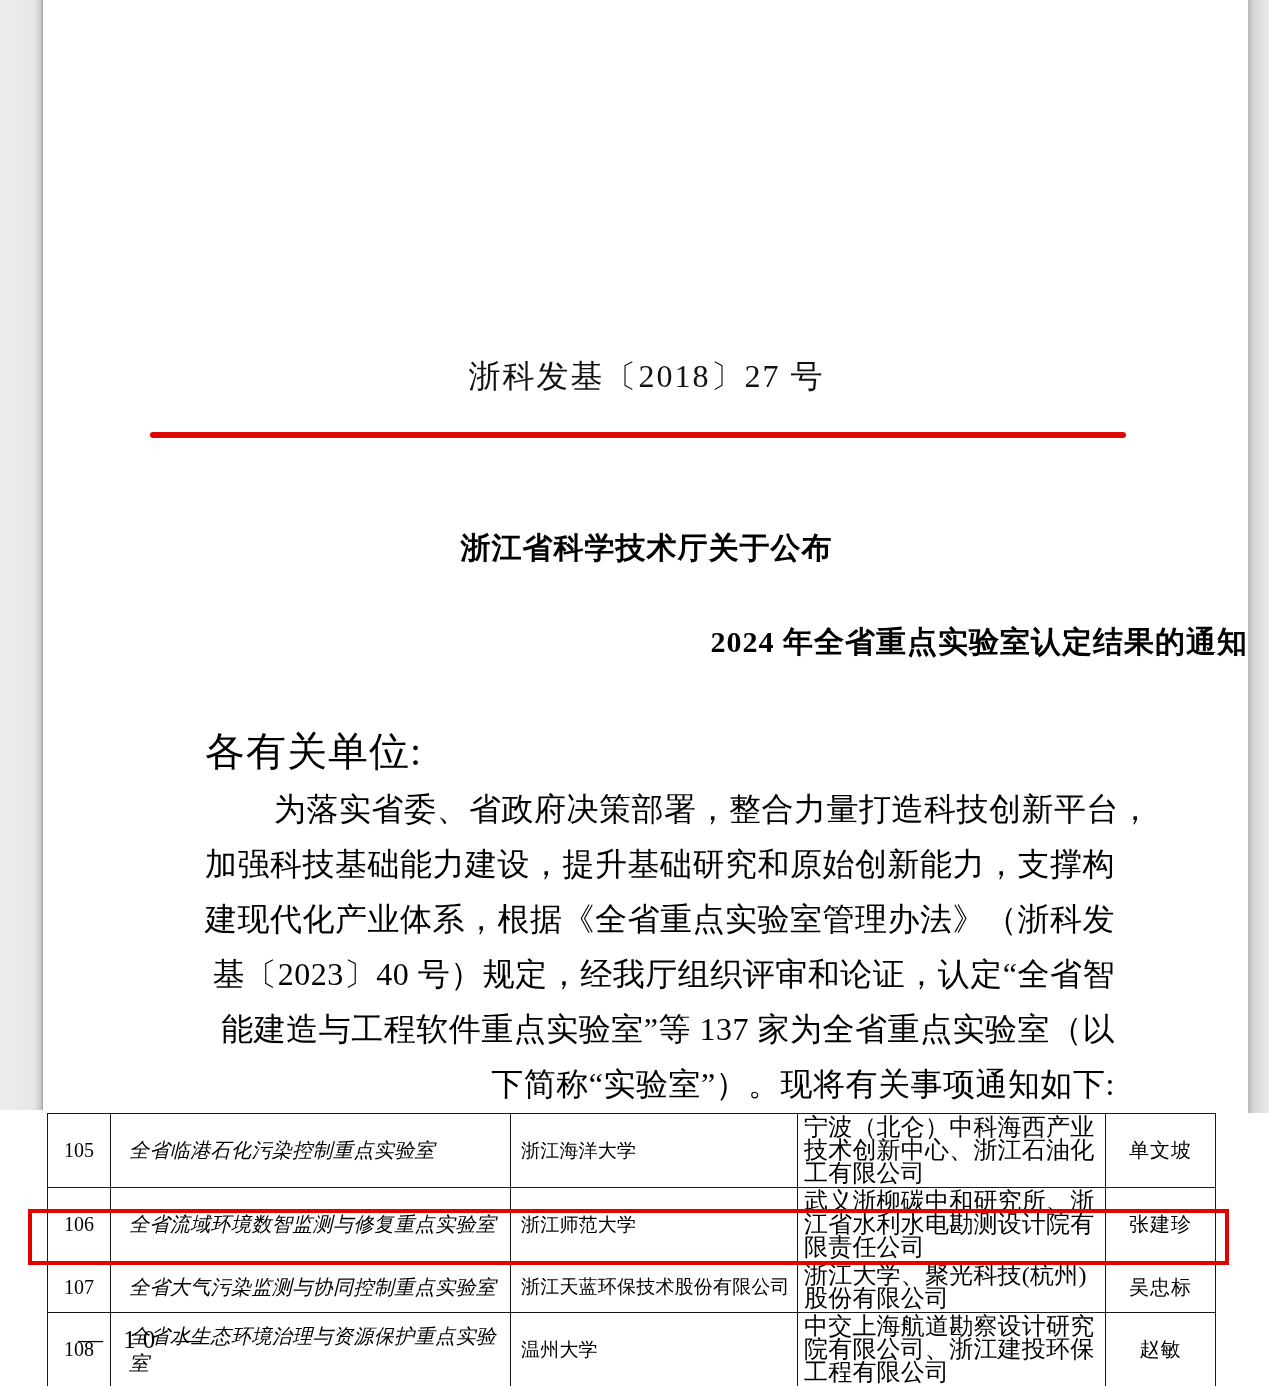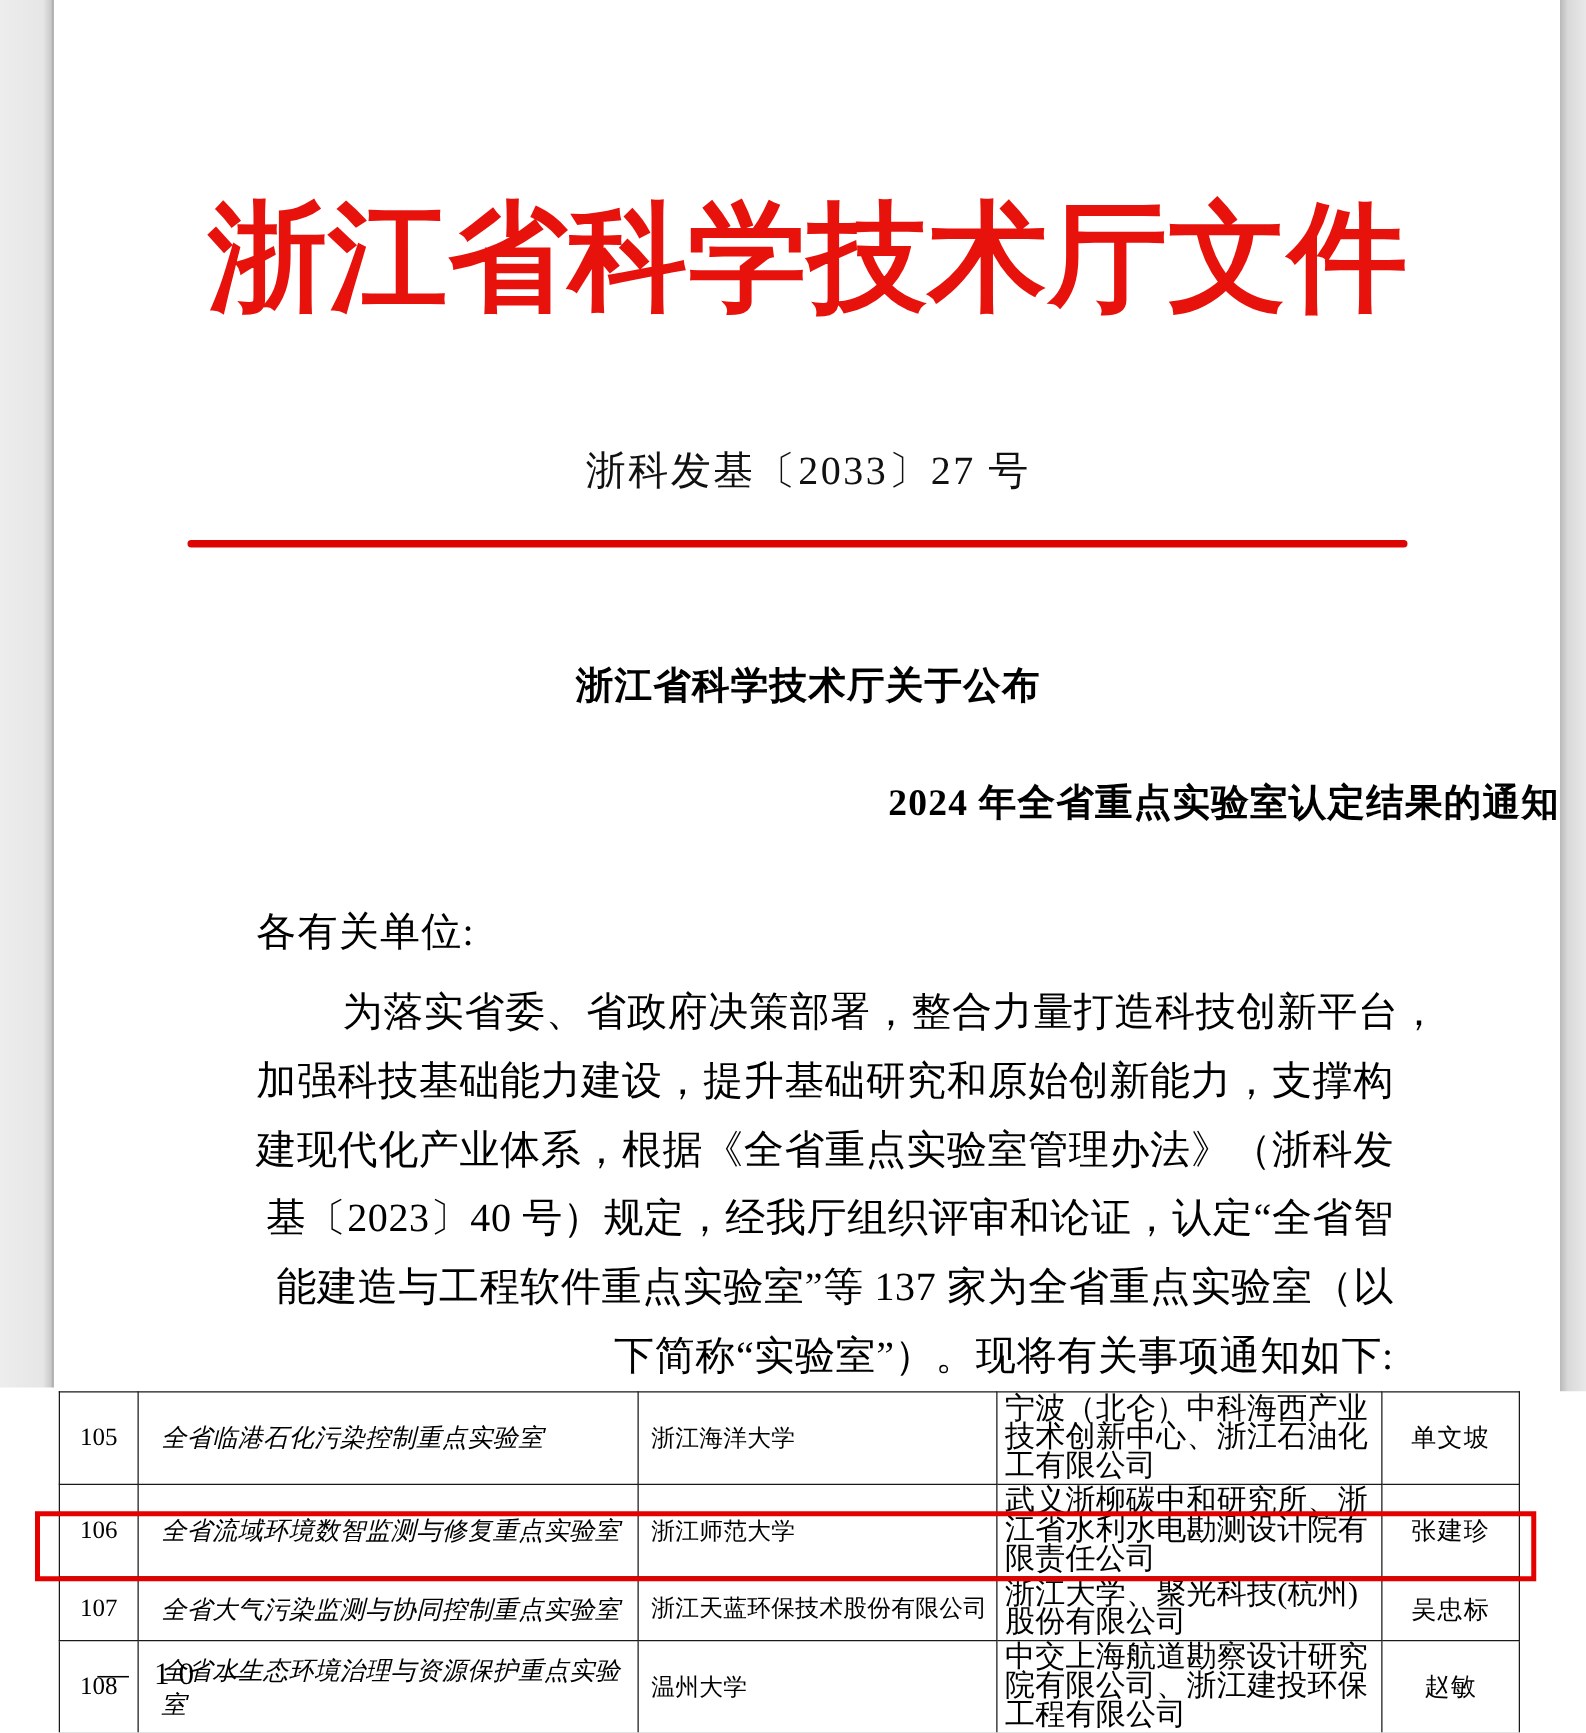--- a/index.html
+++ b/index.html
@@ -50,21 +50,21 @@
     text-align:center;
     font-weight:bold;color:#000;
     font-size:30px;
     letter-spacing:1px;
     white-space:nowrap;
   }
   .notice-title.l1{top:528px;}
   .notice-title.l2{top:622px;text-align:right;}
   .salutation{
     position:absolute;left:205px;top:724px;
-    font-size:32px;color:#000;
+    font-size:40px;color:#000;
     letter-spacing:1px;
   }
   .body-text{
     position:absolute;left:205px;top:782px;width:910px;
     font-size:32px;color:#000;
     line-height:55px;
     letter-spacing:0.5px;
   }
   .body-text .line{white-space:nowrap;text-align:right;}
   .body-text .line.indent{text-indent:69px;}
@@ -104,23 +104,22 @@
   }
 </style>
 </head>
 <body>
 
 <div class="canvas">
 
   <div class="gray-left"></div>
   <div class="gray-right"></div>
 
-  <div class="header-title">浙江省科学技术厅文件</div>
 
-  <div class="doc-number">浙科发基〔2033〕27 号</div>
+  <div class="doc-number">浙科发基〔2018〕27 号</div>
 
   <div class="red-line"></div>
 
   <div class="notice-title l1">浙江省科学技术厅关于公布</div>
   <div class="notice-title l2">2024 年全省重点实验室认定结果的通知</div>
 
   <div class="salutation">各有关单位:</div>
 
   <div class="body-text">
     <div class="line indent">为落实省委、省政府决策部署，整合力量打造科技创新平台，</div>

